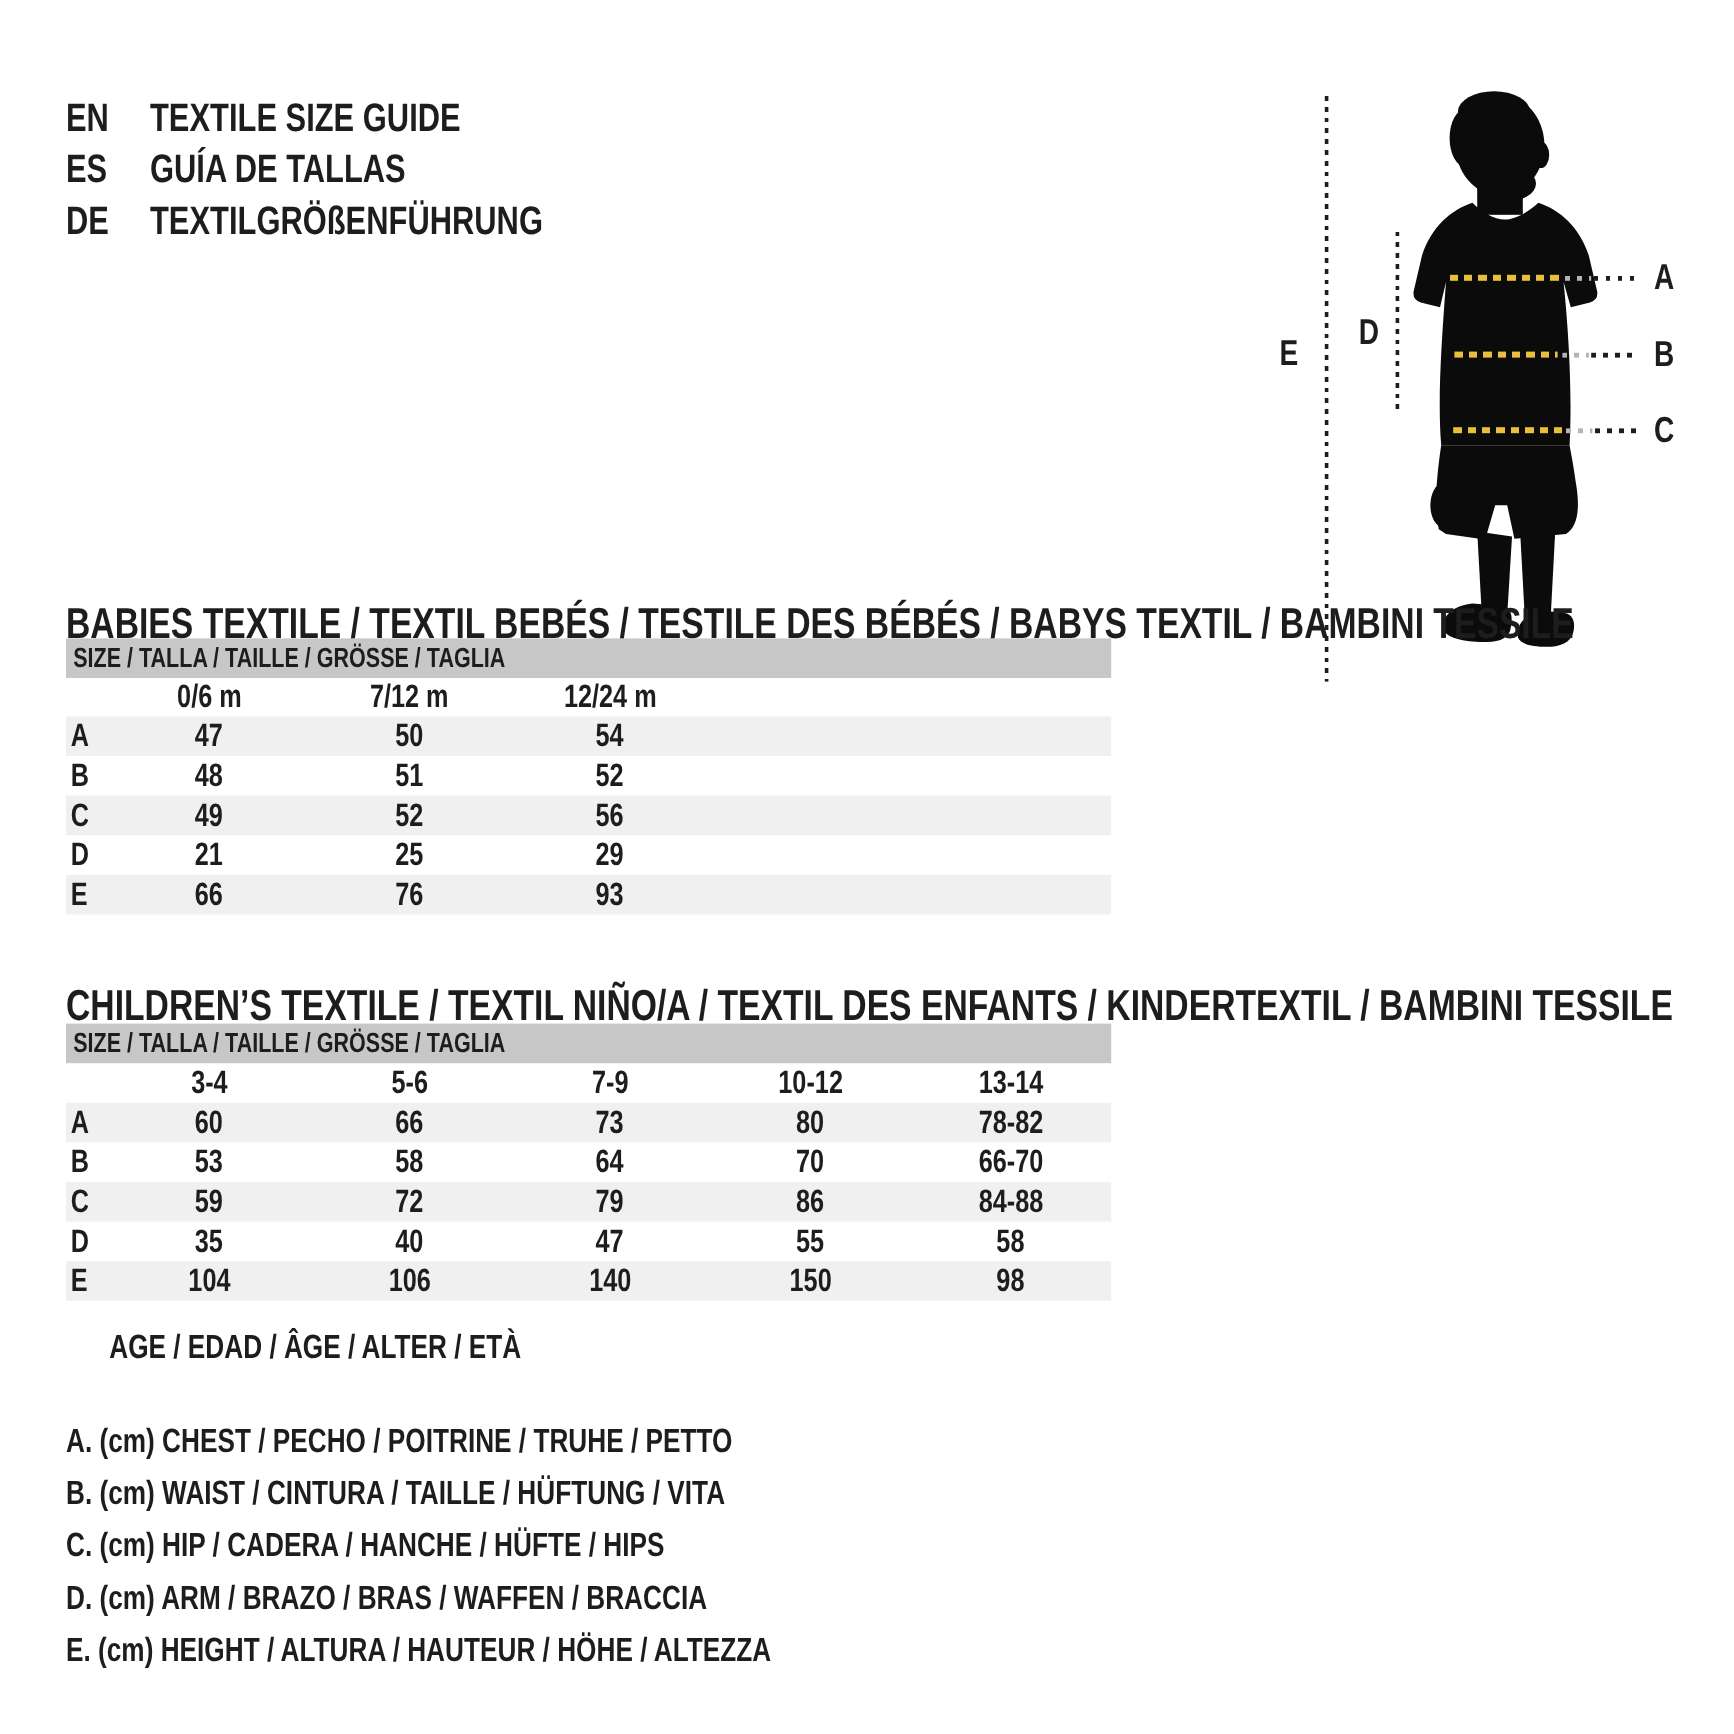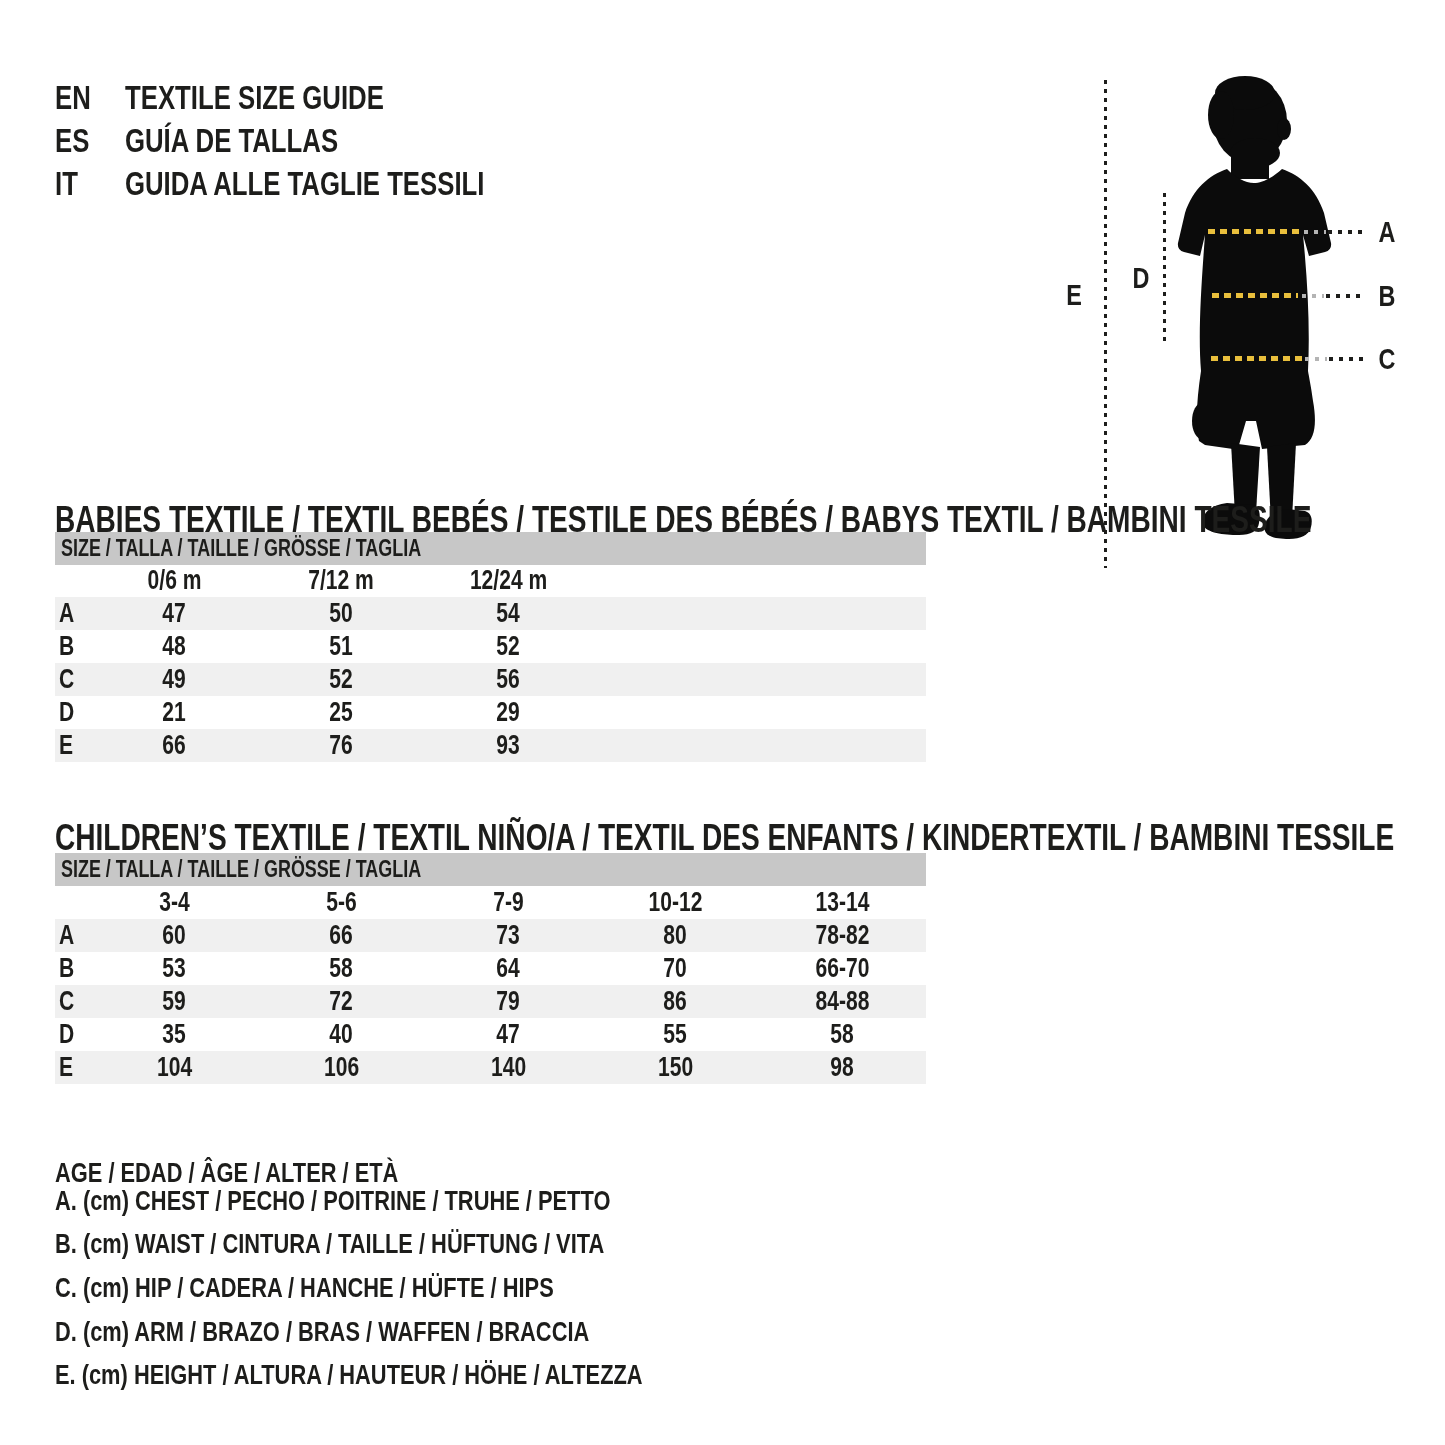--- a/index.html
+++ b/index.html
@@ -46,22 +46,22 @@
 <div class="abs lang-block">
   <div class="lang-row">
     <span class="lang-code"><span class="cond">EN</span></span>
     <span><span class="cond">TEXTILE SIZE GUIDE</span></span>
   </div>
   <div class="lang-row">
     <span class="lang-code"><span class="cond">ES</span></span>
     <span><span class="cond">GUÍA DE TALLAS</span></span>
   </div>
   <div class="lang-row">
-    <span class="lang-code"><span class="cond">IT</span></span>
-    <span><span class="cond">GUIDA ALLE TAGLIE TESSILI</span></span>
+    <span class="lang-code"><span class="cond">DE</span></span>
+    <span><span class="cond">TEXTILGRÖßENFÜHRUNG</span></span>
   </div>
 </div>
 
 <div class="vline" style="left:1104px;top:80px;height:488px;"></div>
 <div class="vline" style="left:1163px;top:193px;height:152px;"></div>
 <div class="mlabel" style="left:1064px;top:279px;"><span class="condc">E</span></div>
 <div class="mlabel" style="left:1130px;top:262px;"><span class="condc">D</span></div>
 
 <svg class="abs" style="left:1175px;top:73px;" width="160" height="500" viewBox="0 0 160 500">
   <g fill="#0b0b0b">
@@ -214,18 +214,18 @@
 </div>
 <div class="abs trow stripe" style="top:1051px;">
   <span class="cl"><span class="cond">E</span></span>
   <span class="cv"><span class="condc">104</span></span>
   <span class="cv"><span class="condc">106</span></span>
   <span class="cv"><span class="condc">140</span></span>
   <span class="cv"><span class="condc">150</span></span>
   <span class="cv"><span class="condc">98</span></span>
 </div>
 
-<div class="abs legend-line" style="top:1158px;"><span class="cond">AGE / EDAD / ÂGE / ALTER / ETÀ</span></div>
+<div class="abs legend-line" style="top:1108px;margin-left:36px;"><span class="cond">AGE / EDAD / ÂGE / ALTER / ETÀ</span></div>
 <div class="abs legend-line" style="top:1186px;"><span class="cond">A. (cm) CHEST / PECHO / POITRINE / TRUHE / PETTO</span></div>
 <div class="abs legend-line" style="top:1229px;"><span class="cond">B. (cm) WAIST / CINTURA / TAILLE / HÜFTUNG / VITA</span></div>
 <div class="abs legend-line" style="top:1273px;"><span class="cond">C. (cm) HIP / CADERA / HANCHE / HÜFTE / HIPS</span></div>
 <div class="abs legend-line" style="top:1317px;"><span class="cond">D. (cm) ARM / BRAZO / BRAS / WAFFEN / BRACCIA</span></div>
 <div class="abs legend-line" style="top:1360px;"><span class="cond">E. (cm) HEIGHT / ALTURA / HAUTEUR / HÖHE / ALTEZZA</span></div>
 
 </body></html>

